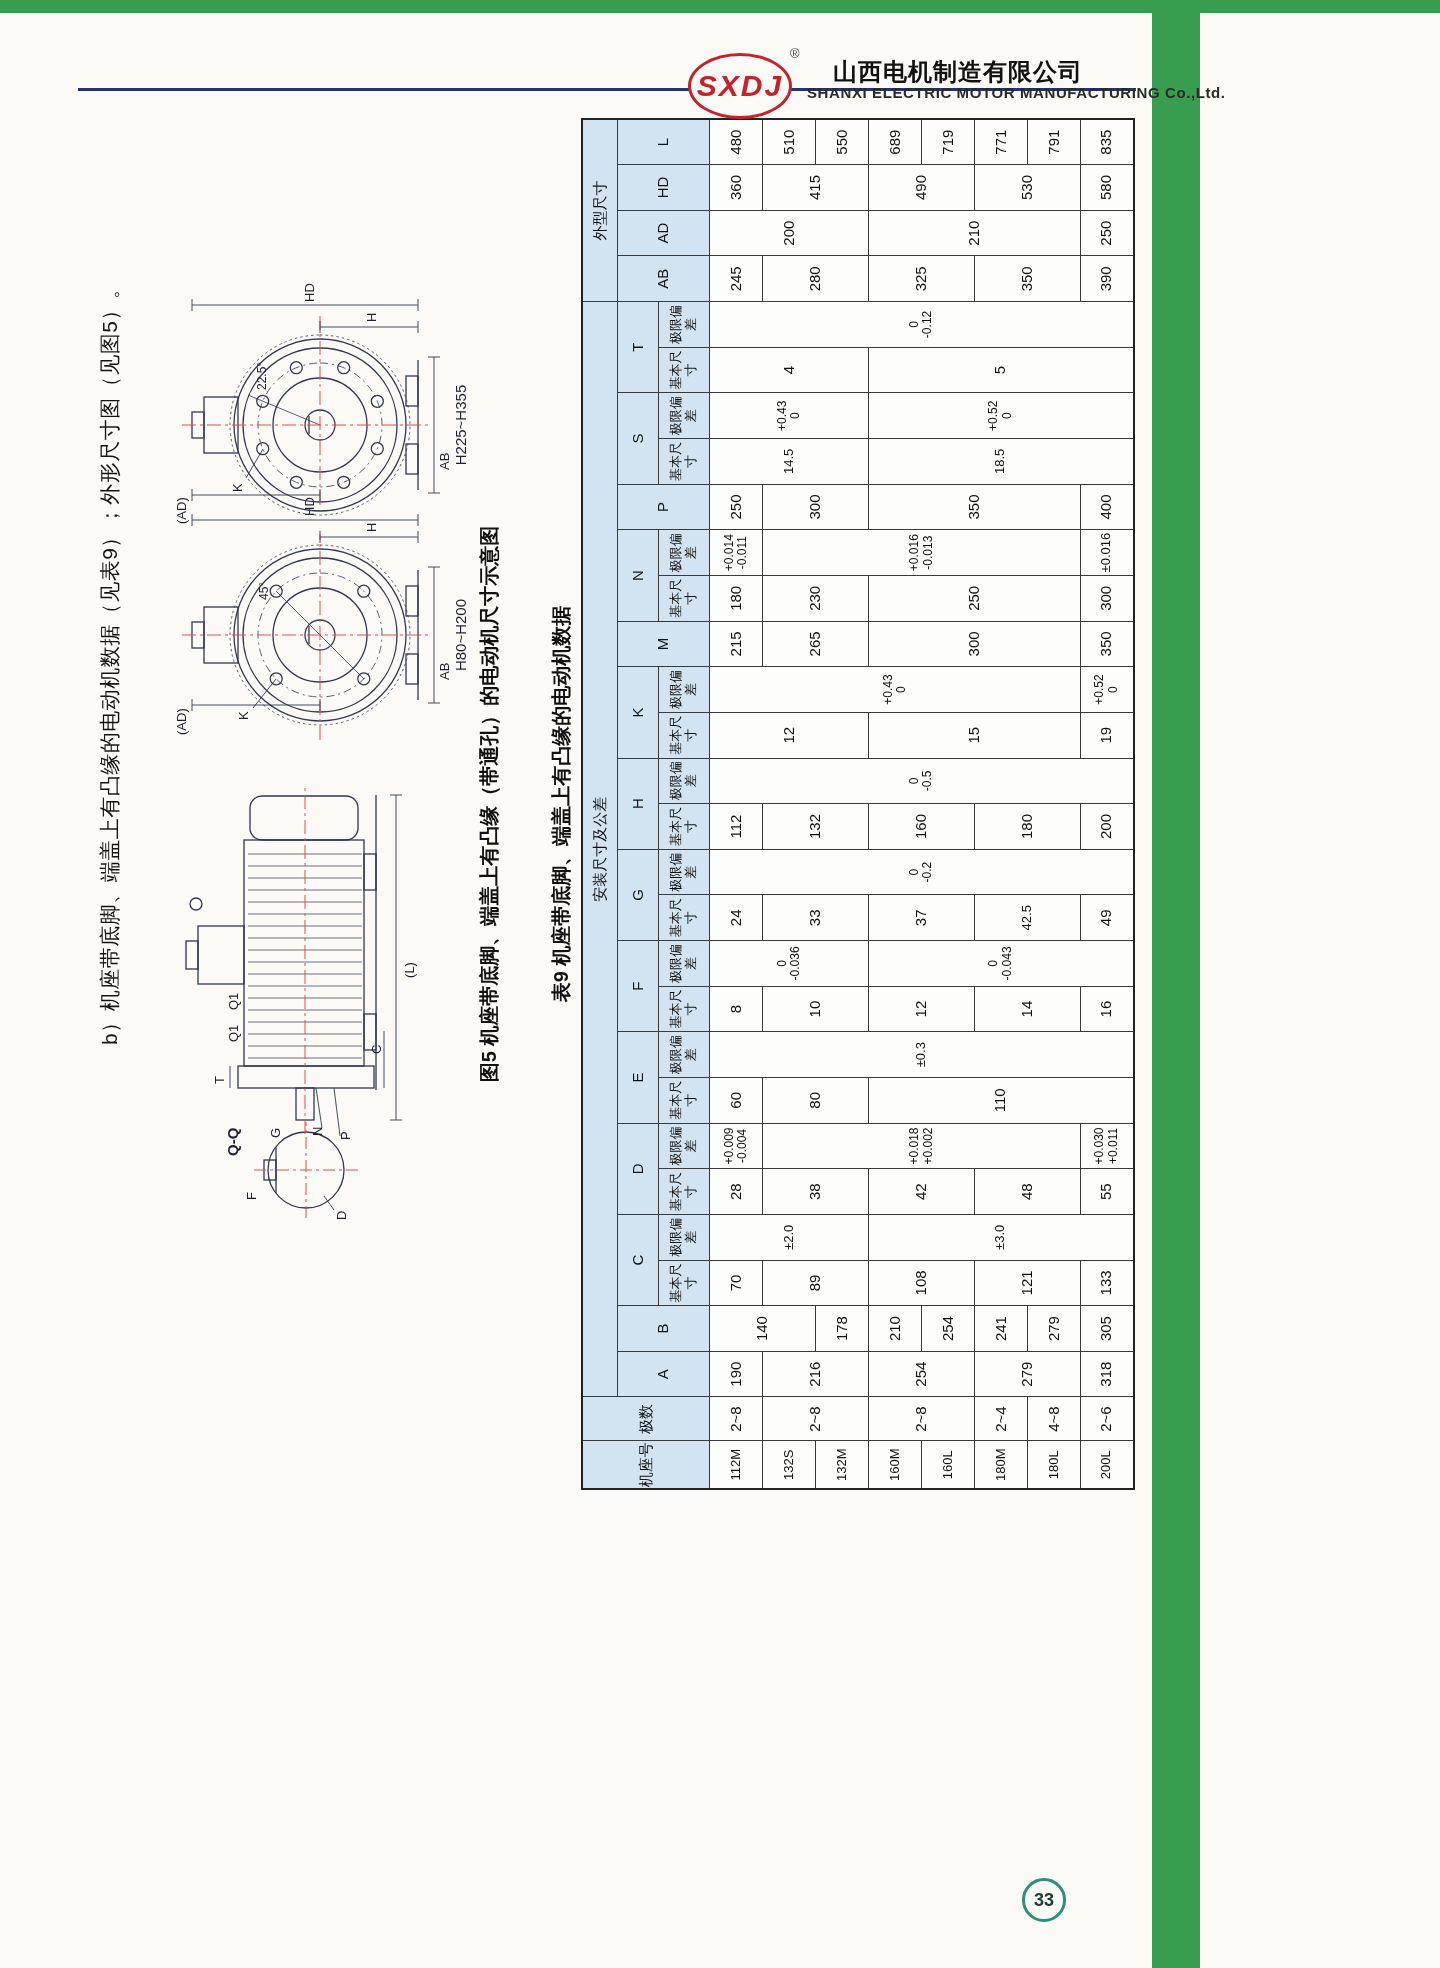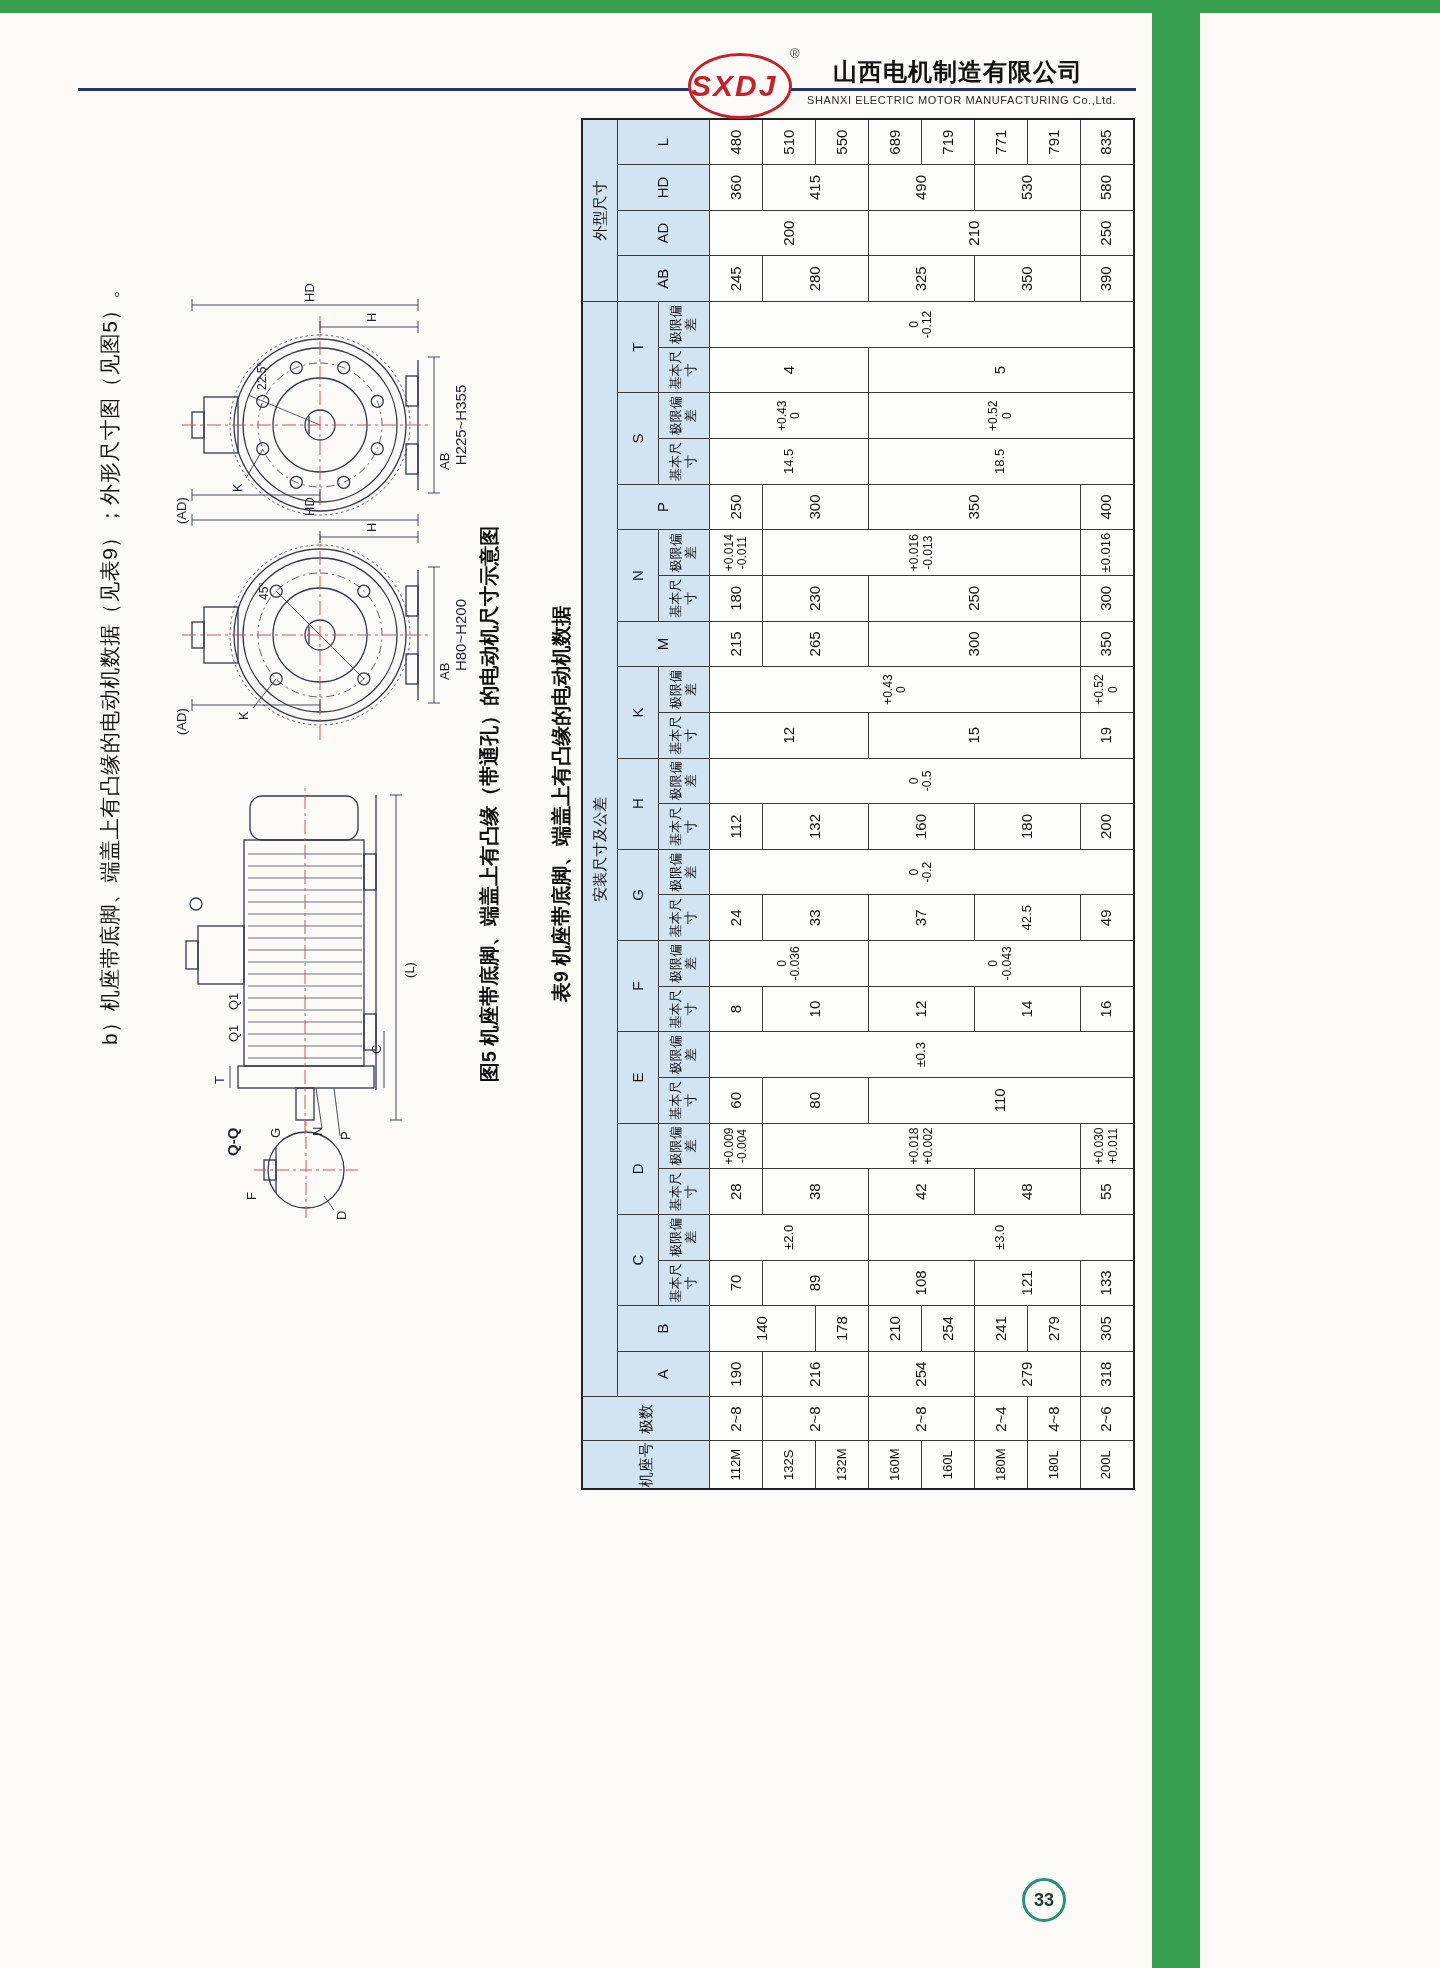--- a/index.html
+++ b/index.html
@@ -4,25 +4,25 @@
 <style>
   html,body{margin:0;padding:0;}
   body{width:1440px;height:1968px;background:#e8e8e8;font-family:"Liberation Sans",sans-serif;}
   .sheet{position:relative;width:1440px;height:1968px;background:#fbfaf6;overflow:hidden;}
 
   
   .green-top{position:absolute;left:0;top:0;width:1440px;height:13px;background:#389e4f;}
   .green-right{position:absolute;left:1152px;top:0;width:48px;height:1968px;background:#389e4f;}
   .header-rule{position:absolute;left:78px;top:88px;width:1058px;height:3px;background:#26336e;}
   .logo-oval{position:absolute;left:688px;top:53px;width:98px;height:60px;border:3px solid #c4232b;border-radius:50%;
-             background:#fbfaf6;display:flex;align-items:center;z-index:3;}
+             background:#fbfaf6;display:flex;align-items:center;justify-content:center;z-index:3;}
   .logo-oval span{color:#c4232b;font-weight:bold;font-style:italic;font-size:30px;letter-spacing:2px;}
   .reg-mark{position:absolute;left:790px;top:46px;font-size:13px;color:#444;z-index:3;}
   .co-cn{position:absolute;left:806px;top:56px;font-size:24px;font-weight:bold;color:#121212;letter-spacing:1px;z-index:3;background:#fbfaf6;padding:0 2px;margin-left:25px;}
-  .co-en{position:absolute;left:807px;top:94px;font-size:11px;color:#2a2a2a;letter-spacing:0.6px;z-index:3;}
+  .co-en{position:absolute;left:807px;top:84px;font-size:15px;color:#2a2a2a;letter-spacing:0.6px;z-index:3;font-weight:bold;}
   .page-num{position:absolute;left:1022px;top:1878px;width:38px;height:38px;border:3px solid #2e8f7a;border-radius:50%;
             display:flex;align-items:center;justify-content:center;font-size:18px;font-weight:bold;color:#1d3a33;}
 
   
   .rotated{position:absolute;left:84px;top:1490px;width:1372px;height:1056px;
            transform:rotate(-90deg);transform-origin:0 0;}
   .heading{position:absolute;left:445px;top:12px;font-size:21px;color:#141414;letter-spacing:0.5px;white-space:nowrap;}
   .fig-svg{position:absolute;left:250px;top:54px;}
   .fig-cap{position:absolute;left:0;top:392px;width:1372px;text-align:center;font-size:20px;font-weight:bold;color:#111;}
   .tbl-cap{position:absolute;left:0;top:464px;width:1372px;text-align:center;font-size:20px;font-weight:bold;color:#111;}

